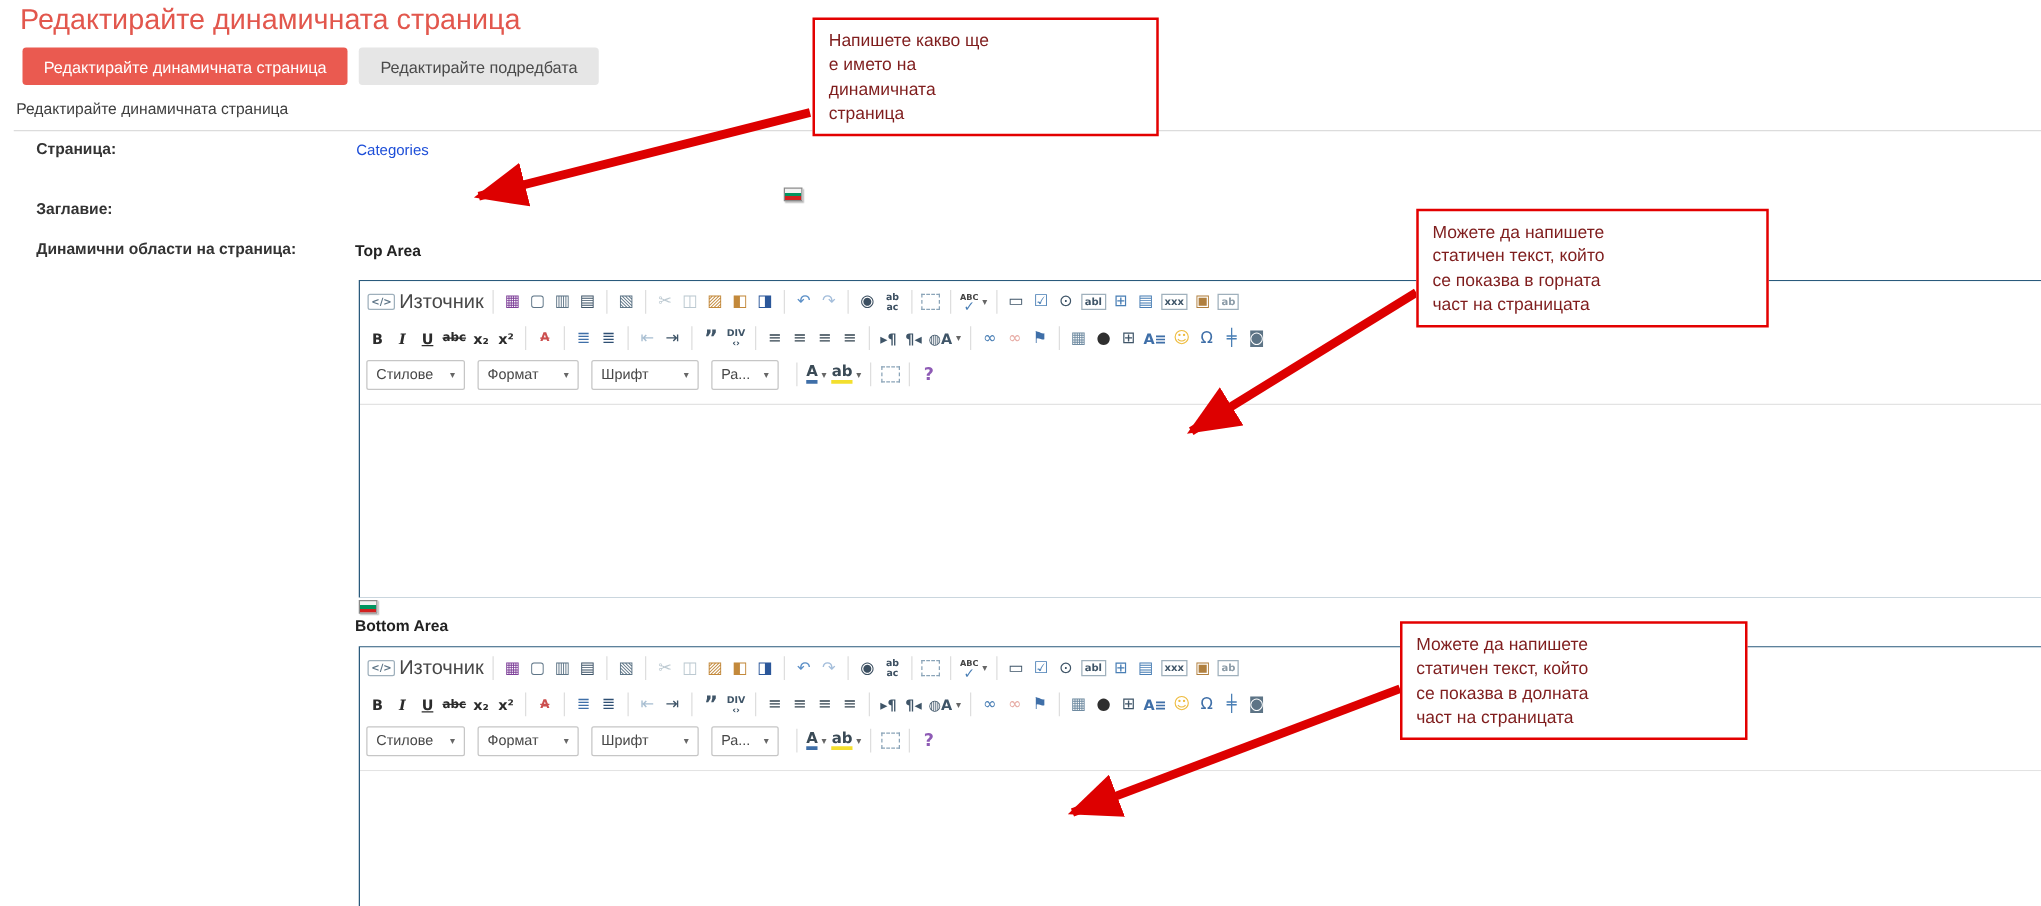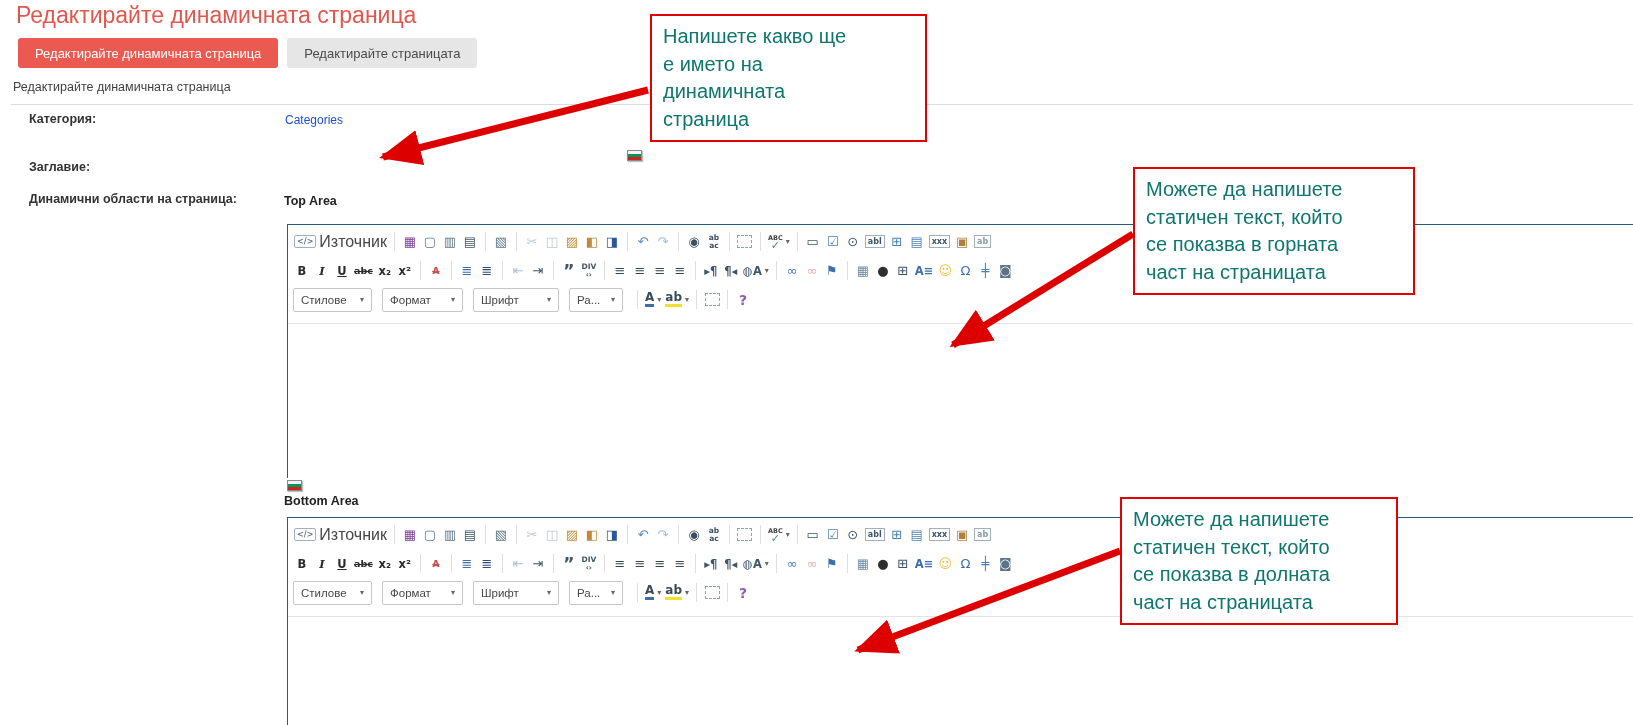--- a/index.html
+++ b/index.html
@@ -58,40 +58,40 @@
   [data-name="styles-dropdown-button"]  { min-width:79px; }
   [data-name="format-dropdown-button"]  { min-width:81px; }
   [data-name="font-dropdown-button"]    { min-width:86px; }
   [data-name="size-dropdown-button"]    { min-width:54px;align-items:center; }
   .k-src { display:inline-flex; align-items:center; gap:3px; }
   .k-src .srcg { font-size:8px; font-weight:bold; border:1px solid #9fb0bc; border-radius:2px;
     padding:1px 2px; color:#5d7486; }
   .k-src .srcl { font-size:16px; color:#474747; font-family:"Liberation Sans", sans-serif; }
   .editor-content { background:#fff; }
   
-  .callout { position:absolute; background:#fff; border:2px solid #e30000; color:#0f766e;
-    font-size:20px; line-height:1.38; padding:7px 11px; white-space:pre-line; z-index:5; }
+  .callout { position:absolute; background:#fff; border:2px solid #e30000; color:#7f1d1d;
+    font-size:14px; line-height:1.38; padding:7px 11px; white-space:pre-line; z-index:5; }
   #arrows { position:absolute; left:0; top:0; z-index:4; pointer-events:none; }
 </style>
 </head>
 <body>
 
 <div id="page" data-name="edit-dynamic-page-screen">
 
   <h1 class="page-title" data-name="page-title">Редактирайте динамичната страница</h1>
 
   <div class="tabs" data-name="tab-bar">
     <button class="tab-btn active" data-name="tab-edit-dynamic-page">Редактирайте динамичната страница</button>
-    <button class="tab-btn inactive" data-name="tab-edit-ordering">Редактирайте страницата</button>
+    <button class="tab-btn inactive" data-name="tab-edit-ordering">Редактирайте подредбата</button>
   </div>
 
   <div class="breadcrumb" data-name="breadcrumb">Редактирайте динамичната страница</div>
   <div class="rule" data-name="section-divider"></div>
 
-  <div class="f-label" style="top:112px;" data-name="page-field-label">Категория:</div>
+  <div class="f-label" style="top:112px;" data-name="page-field-label">Страница:</div>
   <div class="f-value" style="top:113px;" data-name="page-field-value">Categories</div>
 
   <div class="f-label" style="top:160px;" data-name="title-field-label">Заглавие:</div>
   <span class="flag" style="left:627px; top:150px;" data-name="bulgarian-flag-icon"></span>
 
   <div class="f-label" style="top:192px;" data-name="dynamic-areas-label">Динамични области на страница:</div>
 
   <div class="area-label" style="top:194px;" data-name="top-area-label">Top Area</div>
   <div class="editor" style="top:224px; height:254px;" data-name="top-area-editor">
     <div class="editor-toolbar" data-name="top-area-toolbar">

